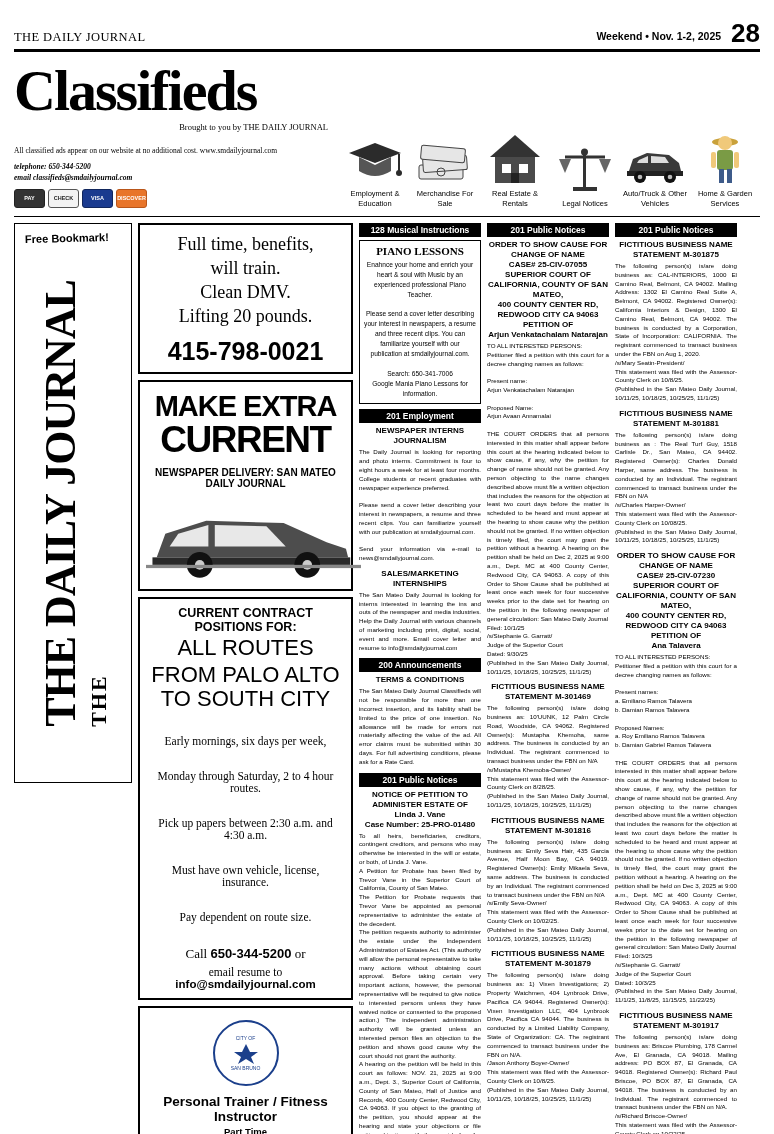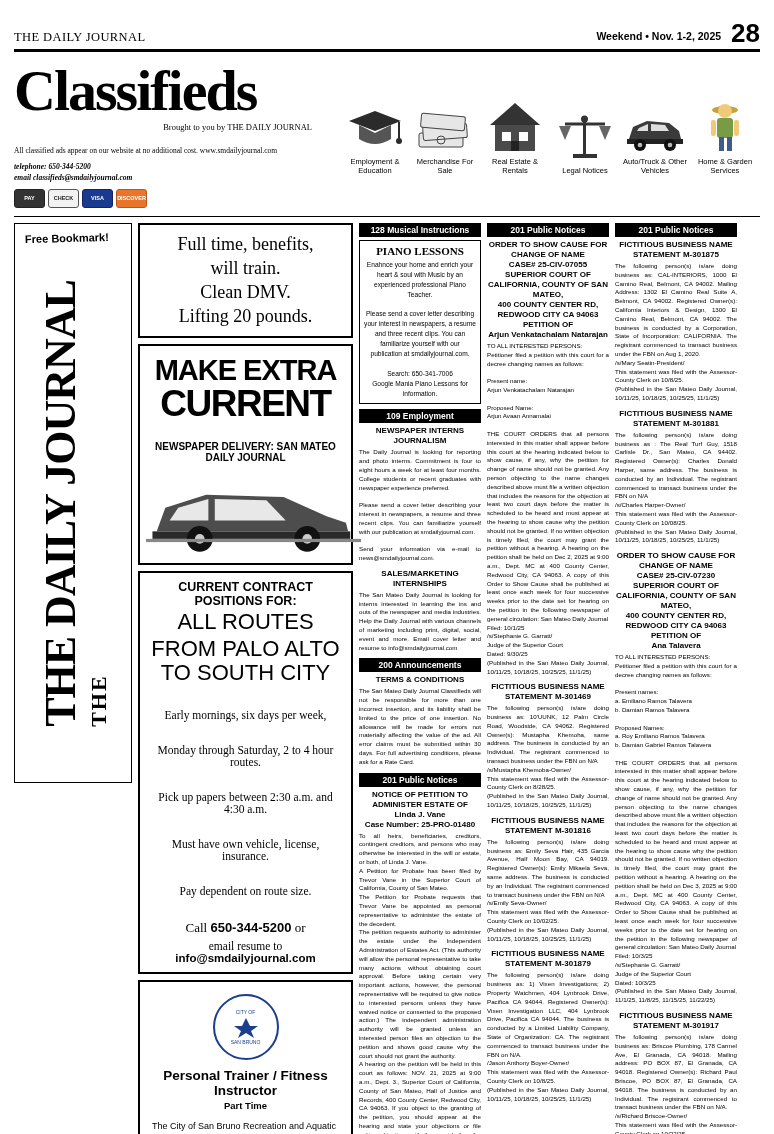--- a/index.html
+++ b/index.html
@@ -17,21 +17,21 @@
   .masthead {
     display:flex; align-items:flex-end; justify-content:space-between;
     border-bottom: 3px solid #000; padding-bottom: 4px;
   }
   .masthead .paper-name { font-family:"Liberation Serif", serif; font-size:12.5px; letter-spacing:.4px; }
   .masthead .right { display:flex; align-items:flex-end; gap:10px; }
   .masthead .issue { font-family:"Liberation Sans", sans-serif; font-weight:bold; font-size:10.5px; padding-bottom:3px;}
   .masthead .pageno { font-family:"Liberation Sans", sans-serif; font-weight:bold; font-size:26px; line-height:.9; }
 
   
-  .banner { display:flex; gap:22px; padding-top:10px;align-items:center; }
+  .banner { display:flex; gap:6px; padding-top:10px; }
   .banner-left { width:330px; }
   .classifieds-word {
     font-family:"Liberation Serif", serif; font-weight:bold; font-size:58px; line-height:1.0;
     letter-spacing:-2px;
   }
   .brought { text-align:right; font-size:8.5px; margin-top:2px; margin-right:6px;}
   .contact { margin-top:14px; font-size:7.5px; line-height:1.45; }
   .contact .b { font-weight:bold;font-style:italic; }
   .cards { display:flex; gap:3px; margin-top:5px; align-items:center;}
   .card {
@@ -76,21 +76,21 @@
   
   .ad { border:2px solid #000; padding:6px; margin-bottom:6px; background:#fff;}
   .rigger { text-align:center; }
   .rigger h2 { font-family:"Liberation Sans", sans-serif; font-size:30px; margin:6px 0 8px; letter-spacing:-1px;}
   .rigger p { font-family:"Liberation Serif", serif; font-size:18px; margin:3px 0; }
   .rigger .phone { font-family:"Liberation Sans", sans-serif; font-weight:bold; font-size:25px; margin-top:10px;}
 
   .income { text-align:center; padding:8px 6px; }
   .income .l1 { font-family:"Liberation Sans", sans-serif; font-weight:bold; font-size:29px; letter-spacing:-1px;}
   .income .l2 { font-family:"Liberation Sans", sans-serif; font-weight:bold; font-size:37px; letter-spacing:-1.5px; margin-top:-4px;}
-  .income .l3 { font-family:"Liberation Sans", sans-serif; font-weight:bold; font-size:10px; margin-top:16px;}
+  .income .l3 { font-family:"Liberation Sans", sans-serif; font-weight:bold; font-size:10px; margin-top:6px;}
   .car { height:86px; margin:6px auto 0; display:block; }
 
   .routes { text-align:center; padding:7px 8px 8px; }
   .routes .hd { font-family:"Liberation Sans", sans-serif; font-weight:bold; font-size:12.5px;}
   .routes .big { font-family:"Liberation Sans", sans-serif; font-size:22px; line-height:1.12; margin:2px 0;}
   .routes .line { font-family:"Liberation Serif", serif; font-size:11.5px; margin:23px 0;}
   .routes .call { font-family:"Liberation Serif", serif; font-size:13px; margin-top:8px;}
   .routes .call b, .routes .email b { font-family:"Liberation Sans", sans-serif; }
   .routes .email { font-size:11.5px; margin-top:4px; }
 
@@ -253,20 +253,21 @@
       </div>
     </div>
 
     <div class="col-b">
 
       <div class="ad rigger">
         <p>Full time, benefits,</p>
         <p>will train.</p>
         <p>Clean DMV.</p>
         <p>Lifting 20 pounds.</p>
+        <div class="phone">415-798-0021</div>
       </div>
 
       <div class="ad income">
         <div class="l1">MAKE EXTRA</div>
         <div class="l2">CURRENT</div>
         <div class="l3">NEWSPAPER DELIVERY: SAN MATEO DAILY JOURNAL</div>
         <svg class="car" viewBox="0 0 200 80">
           <path d="M10 58 L18 36 L56 24 L128 26 L168 44 L186 50 L188 58 Z" fill="#4d4d4d"></path>
           <rect x="6" y="58" width="184" height="7" fill="#2a2a2a"></rect>
           <circle cx="50" cy="65" r="12" fill="#111"></circle>
@@ -316,21 +317,21 @@
       <div class="clsbox piano">
         <div class="t">PIANO LESSONS</div>
         <div class="b" style="white-space:pre-line">Enahnce your home and enrich your heart &amp; soul with Music by an experienced professional Piano Teacher.
 
 Please send a cover letter describing your interest in newspapers, a resume and three recent clips. You can familiarize yourself with our publication at smdailyjournal.com.
 
 Search: 650-341-7006
 Google Mania Piano Lessons for information.</div>
       </div>
 
-      <div class="cathead">109 Employment</div>
+      <div class="cathead">201 Employment</div>
       <div class="legal-block">
         <div class="clstitle" style="white-space:pre-line">NEWSPAPER INTERNS JOURNALISM</div>
         <div class="clsbody" style="white-space:pre-line">The Daily Journal is looking for reporting and photo interns. Commitment is four to eight hours a week for at least four months. College students or recent graduates with newspaper experience preferred.
 
 Please send a cover letter describing your interest in newspapers, a resume and three recent clips. You can familiarize yourself with our publication at smdailyjournal.com.
 
 Send your information via e-mail to news@smdailyjournal.com.</div>
       </div>
       <div class="legal-block">
         <div class="clstitle" style="white-space:pre-line">SALES/MARKETING INTERNSHIPS</div>

